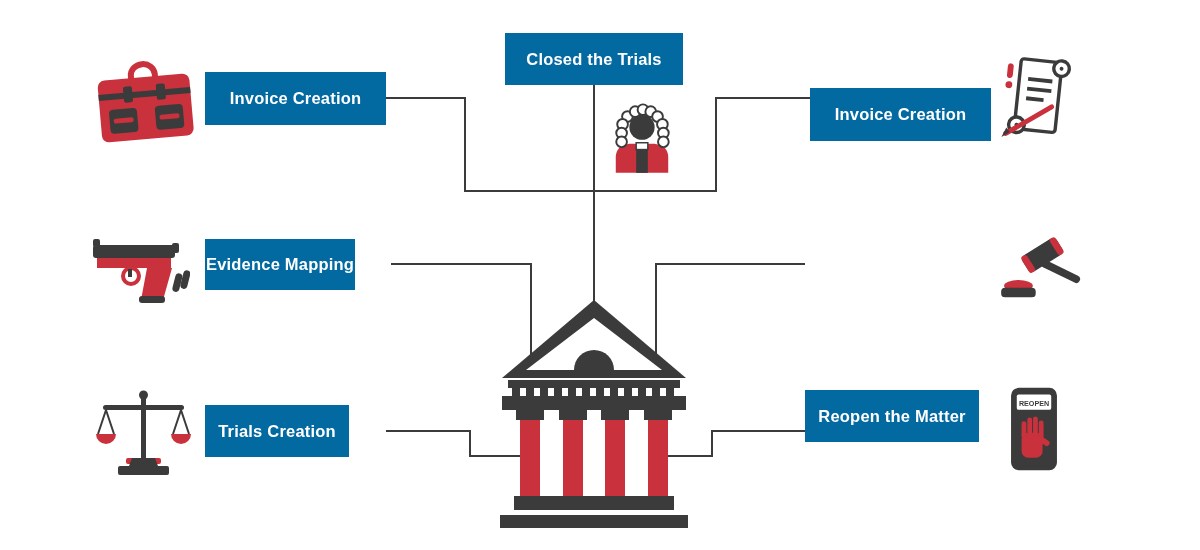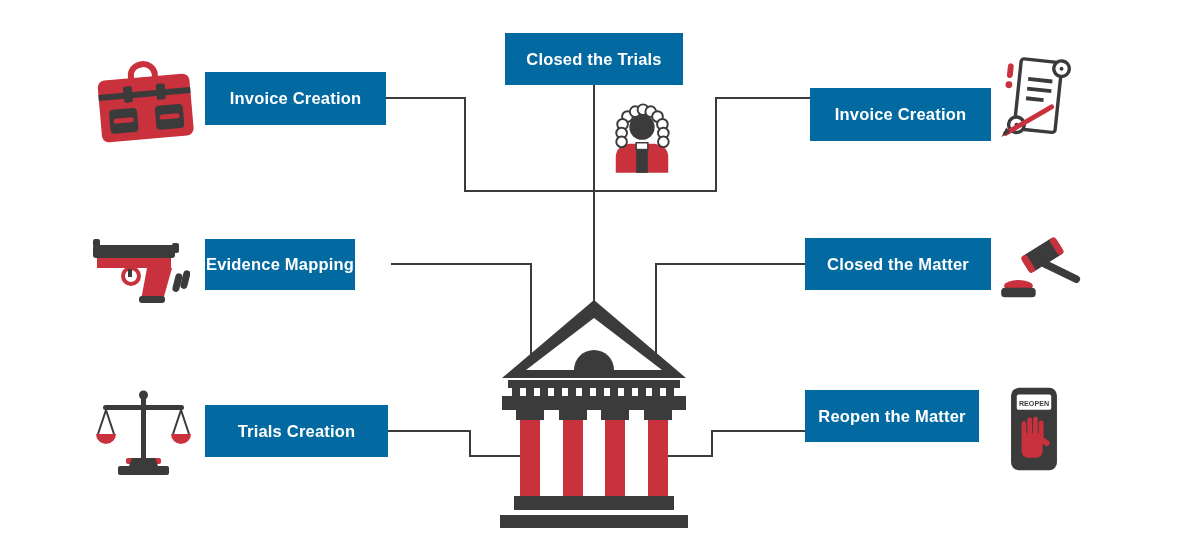--- a/index.html
+++ b/index.html
@@ -43,24 +43,21 @@
   </div>
   <div class="node-box" style="left:505px;top:33px;width:178px;height:52px">
     <span>Closed the Trials</span>
   </div>
   <div class="node-box" style="left:810px;top:88px;width:181px;height:53px">
     <span>Invoice Creation</span>
   </div>
   <div class="node-box" style="left:205px;top:239px;width:150px;height:51px">
     <span>Evidence Mapping</span>
   </div>
-  <div class="node-box" style="left:805px;top:238px;width:186px;height:52px">
-    <span>Closed the Matter</span>
-  </div>
-  <div class="node-box" style="left:205px;top:405px;width:183px;height:52px">
+  <div class="node-box" style="left:205px;top:405px;width:144px;height:52px">
     <span>Trials Creation</span>
   </div>
   <div class="node-box" style="left:805px;top:390px;width:174px;height:52px">
     <span>Reopen the Matter</span>
   </div>
 
   <svg class="icon tilt-left" style="left:95px;top:55px" width="100" height="90" viewBox="0 0 100 90">
     <path d="M38,24 v-4 a12,11 0 0 1 24,0 v4" fill="none" stroke="#C9313D" stroke-width="6"></path>
     <rect x="4" y="22" width="92" height="62" rx="7" fill="#C9313D"></rect>
     <rect x="4" y="36" width="92" height="6" fill="#3B3B3B"></rect>

